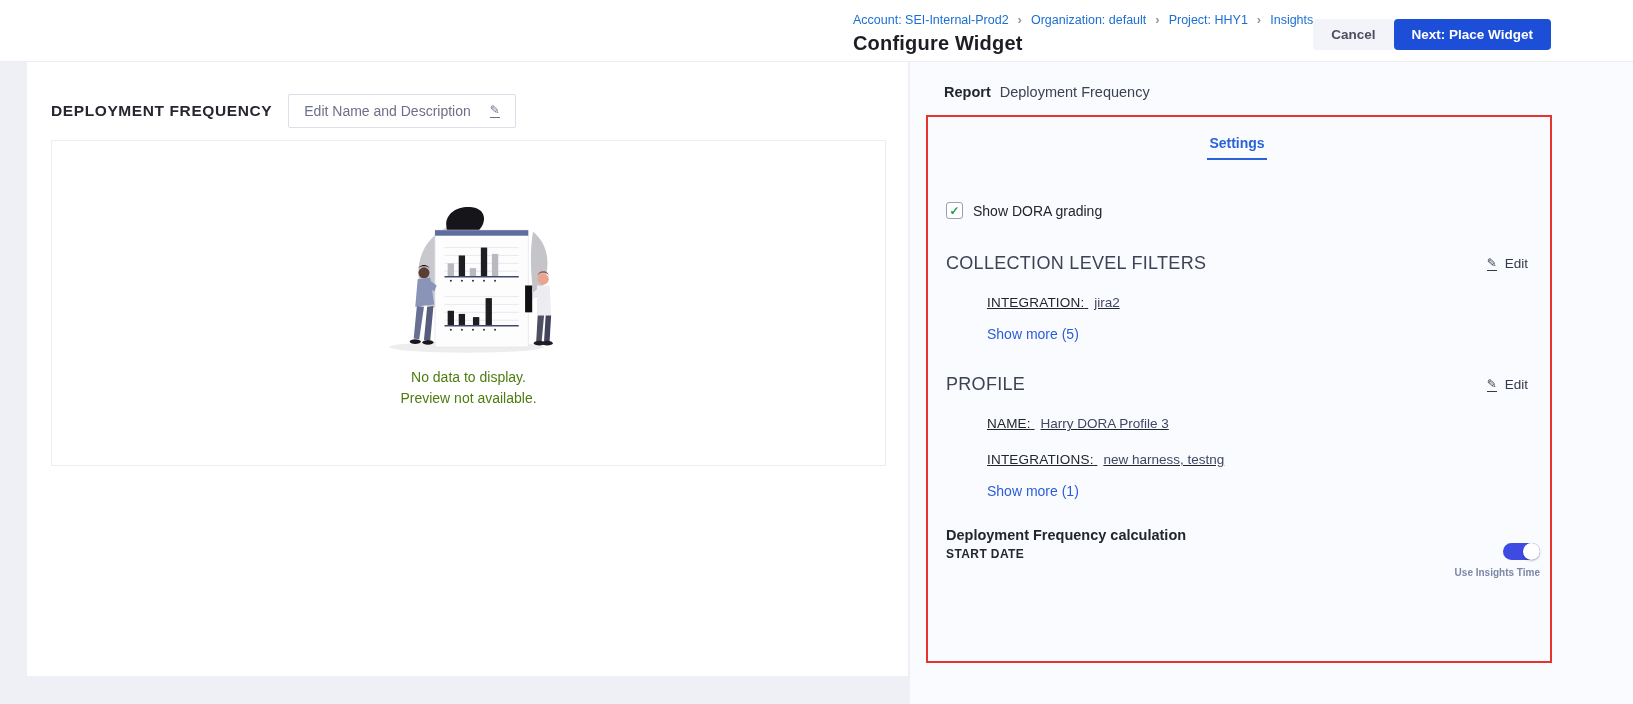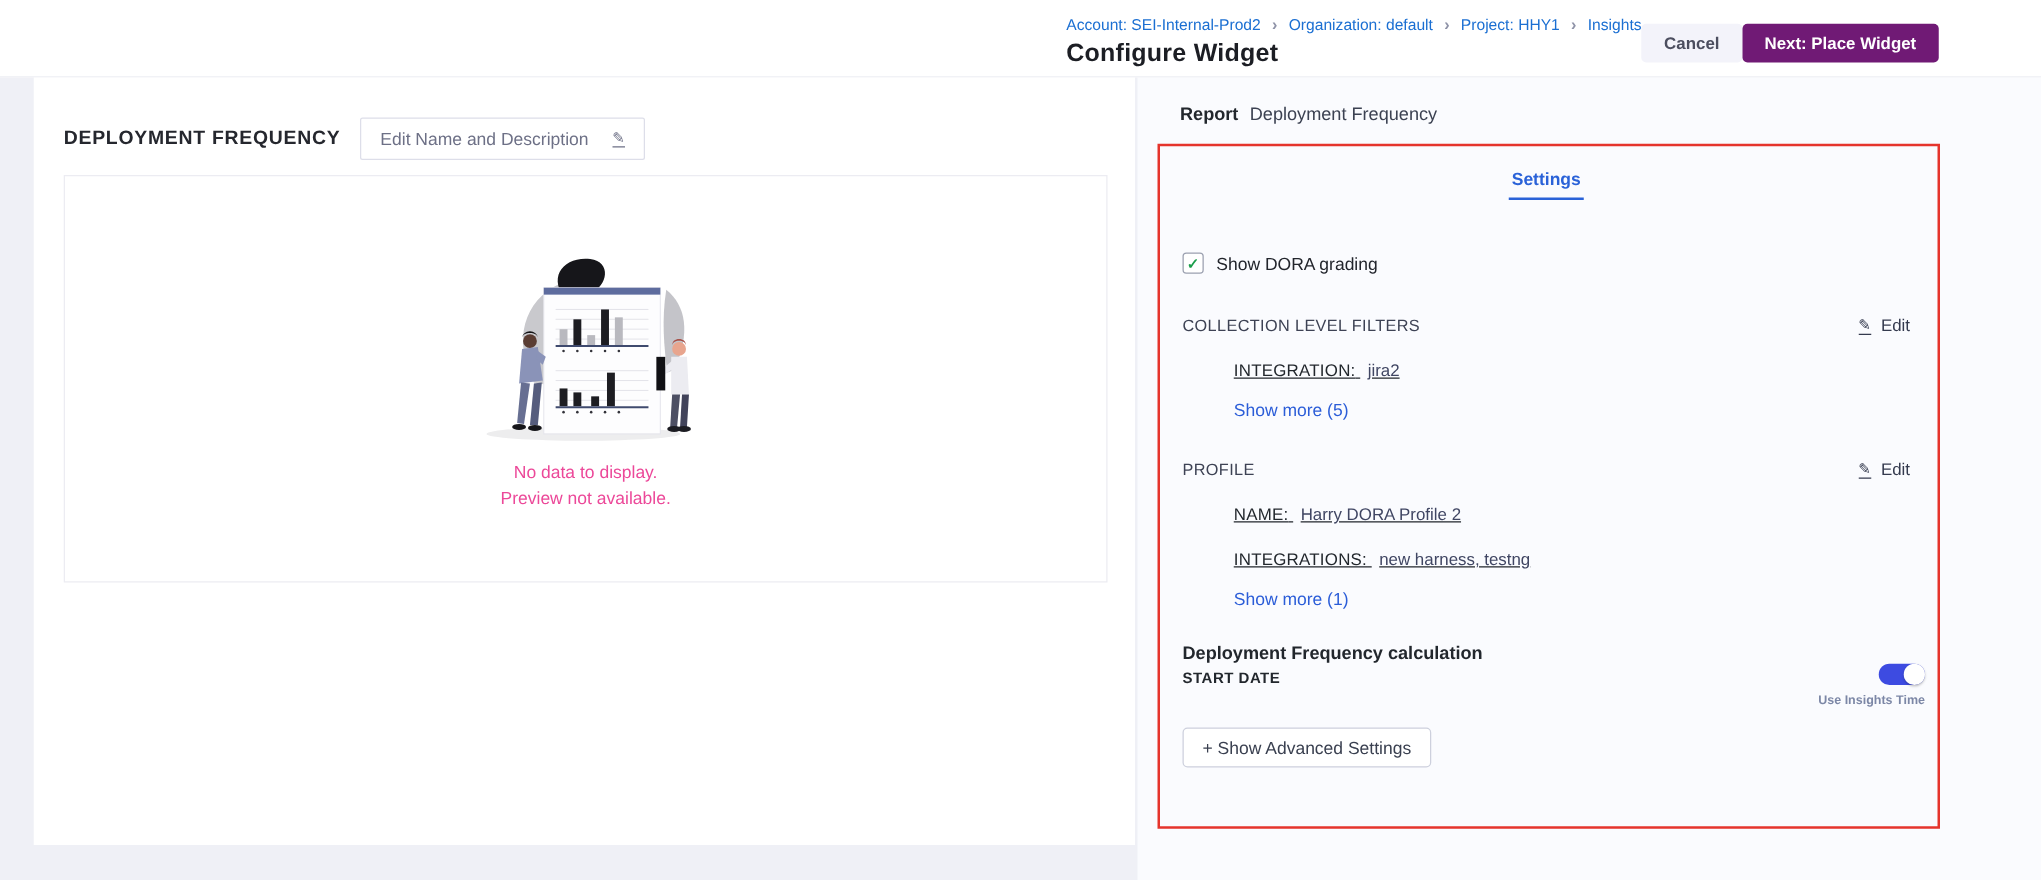--- a/index.html
+++ b/index.html
@@ -17,57 +17,57 @@
     padding:12px 82px 0 27px;
   }
   .crumbs { font-size:12.5px; display:flex; align-items:center; gap:9px; }
   .crumb { color:#1b6fd2; cursor:pointer; text-decoration:none; }
   .crumb-sep { color:#8f93a8; font-size:13px; font-weight:700; }
   .page-title { font-size:20px; font-weight:700; color:#1c1e24; margin-top:5px; letter-spacing:.2px; }
   .header-actions { display:flex; margin-top:7px; }
   .btn { border:none; border-radius:4px; font-size:13.5px; font-weight:700;
          padding:8px 18px; cursor:pointer; font-family:inherit; }
   .btn-cancel { background:#f3f3fa; color:#4c4e5f; }
-  .btn-primary { background:#701a75; color:#fff; }
+  .btn-primary { background:#1d4ed8; color:#fff; }
 
   
   .main { position:absolute; top:62px; left:0; right:0; bottom:0; background:#eff0f6; }
   .left-white { position:absolute; left:27px; top:0; width:881px; height:614px;
                 background:#fff; padding:32px 24px 0 24px; }
   .right-panel { position:absolute; left:910px; top:0; right:0; bottom:0; background:#fafbfe; }
 
   
   .widget-head { display:flex; align-items:center; gap:16px; }
   .widget-title { font-size:15.5px; font-weight:600; letter-spacing:.6px; color:#25272e; }
   .edit-name-btn { display:flex; align-items:center; gap:19px; background:#fff;
     border:1px solid #dddee9; color:#6d7086; font-size:14px; padding:8px 15px;
     cursor:pointer; font-family:inherit; border-radius:2px; }
   .pencil { display:inline-block; font-size:12px; line-height:1; padding-bottom:1px;
             border-bottom:1.4px solid currentColor; font-style:normal; }
   .preview-box { margin-top:12px; width:835px; height:326px; border:1px solid #ececf2;
     background:#fff; display:flex; flex-direction:column; align-items:center;
     justify-content:center; }
-  .empty-text { font-size:14px; color:#ec4899; line-height:21px; text-align:center; margin-top:12px; }
+  .empty-text { font-size:14px; color:#4d7c0f; line-height:21px; text-align:center; margin-top:12px; }
 
   
   .report-row { padding:22px 0 0 34px; font-size:14.5px; }
   .report-label { font-weight:700; color:#22272d; }
   .report-value { color:#3c4252; margin-left:5px; }
   .red-box { position:absolute; left:16px; right:81px; top:53px; bottom:41px;
     border:2px solid #e5342c; padding:0 22px 0 18px; }
   .tab-row { display:flex; justify-content:center; margin-top:18px;align-items:flex-end; }
   .tab { font-size:14px; font-weight:700; color:#2a62d8; padding:0 2px 7px 2px;
          border-bottom:2px solid #2a62d8; cursor:pointer; }
   .dora-row { display:flex; align-items:center; gap:10px; margin-top:42px; cursor:pointer; }
   .checkbox { width:17px; height:17px; border:1.4px solid #9ba0b0; border-radius:3px;
     background:#fff; display:flex; align-items:center; justify-content:center;
     color:#1b9e4b; font-weight:900; font-size:12px; }
   .dora-label { font-size:14px; color:#22252c; }
   .section-head { display:flex; justify-content:space-between; align-items:center; margin-top:34px; }
-  .section-title { font-size:13px; color:#3d4254; letter-spacing:.3px; }
+  .section-title { font-size:18px; color:#3d4254; letter-spacing:.3px; }
   .edit-link { display:flex; align-items:center; gap:8px; font-size:13.5px;
     color:#343a4e; cursor:pointer; background:none; border:none; font-family:inherit; }
   .item-row { margin:21px 0 0 41px; font-size:13.5px;text-decoration:underline; }
   .item-label { color:#22272d; letter-spacing:.2px; }
   .item-value { color:#404663; margin-left:6px; }
   .show-more { margin:16px 0 0 41px; font-size:14px; color:#2b5dd8; cursor:pointer; width:fit-content; }
   .calc-title { margin-top:28px; font-size:14.5px; font-weight:700; color:#22272d; }
   .start-row { display:flex; justify-content:space-between; align-items:flex-start; position:relative; }
   .start-label { font-size:12px; font-weight:700; letter-spacing:.4px; color:#22272d; margin-top:4px; }
   .toggle-block { display:flex; flex-direction:column; align-items:flex-end; margin-right:-12px;justify-content:space-between; }
@@ -216,36 +216,35 @@
 
       <div class="section-head" style="margin-top:32px;">
         <span class="section-title">PROFILE</span>
         <button class="edit-link">
           <span class="pencil">✎</span>
           <span>Edit</span>
         </button>
       </div>
       <div class="item-row">
         <span class="item-label">NAME:</span>
-        <span class="item-value">Harry DORA Profile 2</span>
+        <span class="item-value">Harry DORA Profile 3</span>
       </div>
       <div class="item-row">
         <span class="item-label">INTEGRATIONS:</span>
         <span class="item-value">new harness, testng</span>
       </div>
       <div class="show-more">Show more (1)</div>
 
       <div class="calc-title">Deployment Frequency calculation</div>
 
       <div class="start-row">
         <span class="start-label">START DATE</span>
         <div class="toggle-block">
           <div class="toggle">
             <div class="toggle-knob"></div>
           </div>
           <div class="toggle-caption">Use Insights Time</div>
         </div>
       </div>
 
-      <button class="advanced-btn">+ Show Advanced Settings</button>
     </div>
   </div>
 </div>
 
 </body></html>

